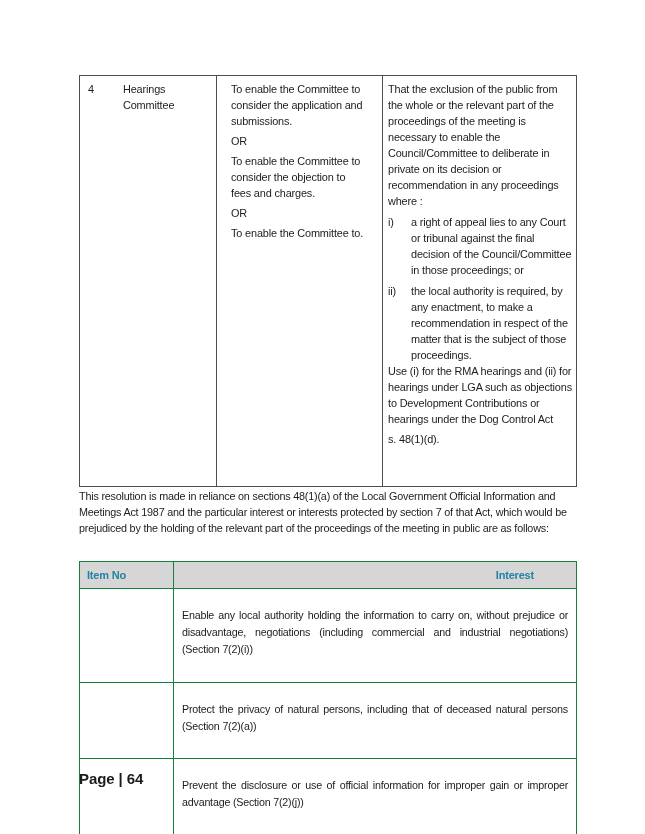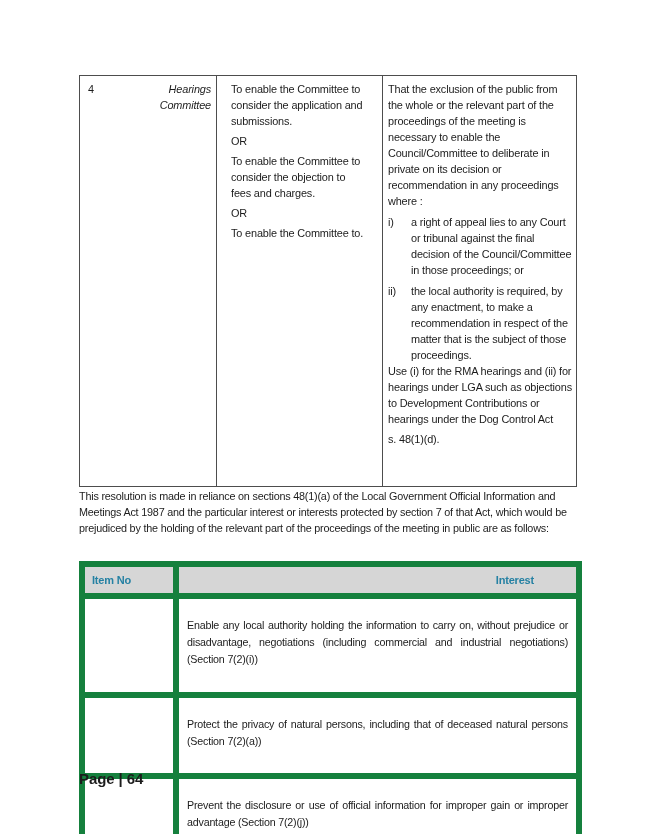--- a/index.html
+++ b/index.html
@@ -13,35 +13,35 @@
   table{border-collapse:collapse;table-layout:fixed;}
   .t1{position:absolute;left:79px;top:75px;width:497px;
       font-size:10.9px;line-height:16px;letter-spacing:-0.15px;}
   .t1 td{border:1px solid #4d4d4d;vertical-align:top;padding:5px 5px;}
   .t1 td.c1{width:137px;}
   .t1 td.c2{width:166px;padding:5px 14px;}
   .t1 td.c3{width:194px;padding:5px 2px 5px 5px;}
   .t1 p{margin:0 0 4px 0;}
   .itemrow{display:flex;align-items:flex-start;padding-left:3px;}
   .itemnum{width:35px;flex:none;}
-  .cname{font-style:italic;text-align:right;}
+  .cname{}
   .or{text-align:left;margin:2px 50px 4px 0;}
   .li{display:grid;grid-template-columns:21px 1fr;column-gap:2px;margin:5px 0 0 0;}
   .note{margin:5px 0 0 0;}
   .sref{margin:5px 0 0 0;}
   .grounds-intro{margin:0;}
 
   
   .para{position:absolute;left:79px;top:488px;width:497px;margin:0;
         font-size:10.8px;line-height:16px;letter-spacing:-0.2px;}
 
   
   .t2{position:absolute;left:79px;top:561px;width:497px;
       font-size:10.7px;line-height:17px;letter-spacing:-0.2px;}
-  .t2 td{border:6px solid #15803d;vertical-align:top;}
+  .t2 td{border:1px solid #15803d;vertical-align:top;}
   .t2 .hdr td{background:#d6d6d6;color:#2581a3;font-weight:bold;font-size:11px;
               height:22px;vertical-align:middle;}
   .t2 .hdr td.hitem{padding:2px 2px 2px 7px;text-align:left;}
   .t2 .hdr td.hint{padding:2px 42px 2px 2px;text-align:right;}
   .t2 td.icol{width:94px;}
   .t2 td.intcell{width:403px;padding:18px 8px;text-align:justify;}
   .t2 tr.r1 td{height:57px;}
   .t2 tr.r2 td{height:39px;margin-top:36px;}
   .t2 tr.r3 td{height:30px;}
   .t2 tr.r4 td{height:40px;}

